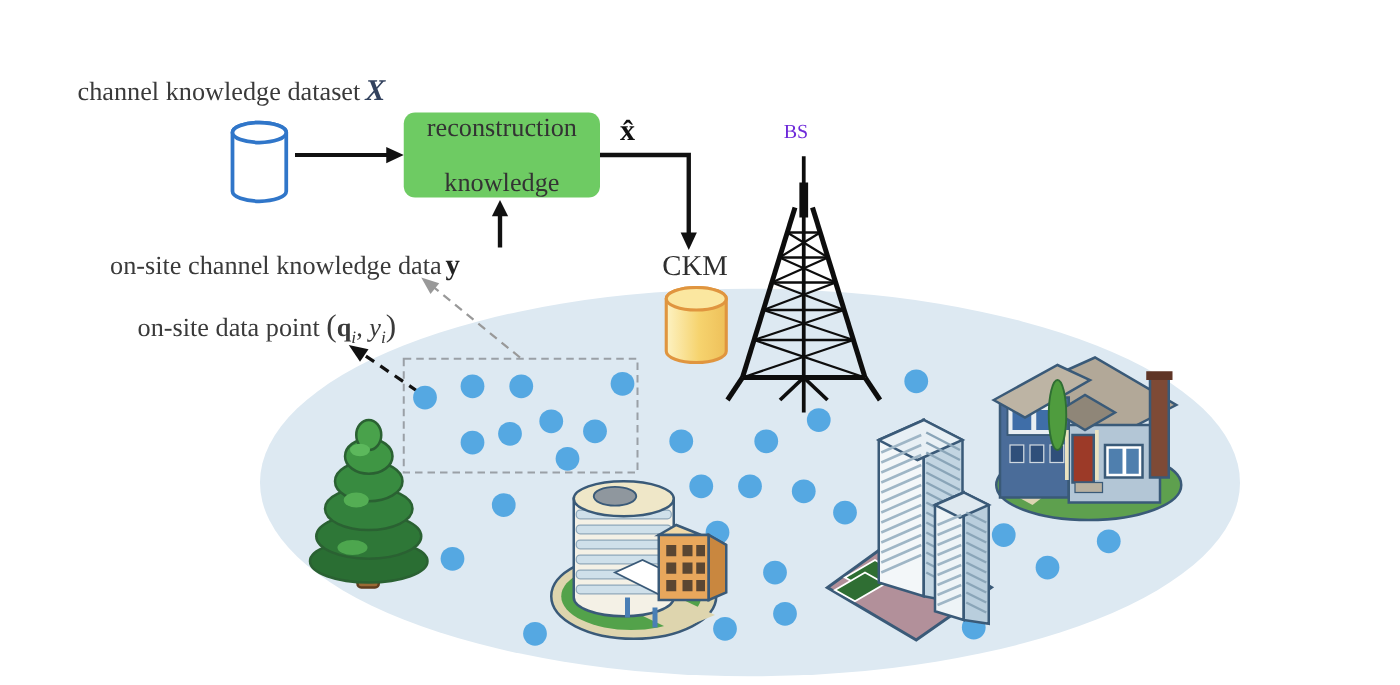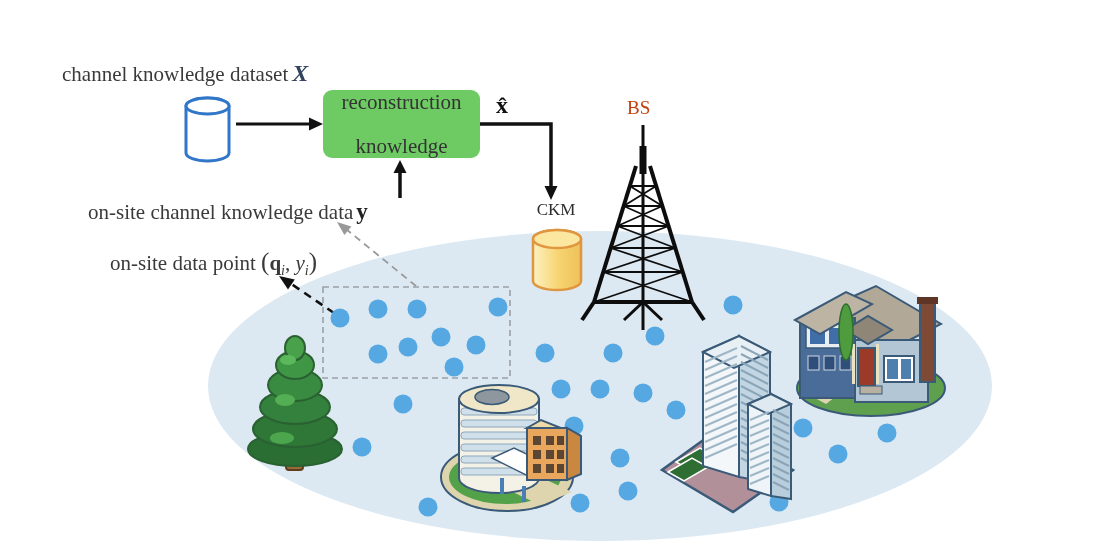--- a/index.html
+++ b/index.html
@@ -6,22 +6,22 @@
   #canvas{position:relative;width:1120px;height:548px;background:#fff;overflow:hidden;
           font-family:"Liberation Serif","DejaVu Serif",serif;color:#3a3a3a;padding-left:18px;}
   #scene{position:absolute;left:0;top:0;}
   .lbl{position:absolute;white-space:nowrap;font-size:21px;color:#3a3a3a;}
   .sym-cal{font-style:italic;font-weight:bold;font-size:24px;color:#33425e;padding-left:4px;}
   .sym-bold{font-weight:bold;font-size:23px;color:#222;padding-left:3px;}
   #algorithm-box{position:absolute;left:323px;top:90px;width:157px;height:68px;
       background:#6ecb63;border-radius:9px;display:flex;flex-direction:column;
       align-items:center;justify-content:space-between;line-height:1.15;font-size:21px;color:#333;}
   #xhat-label{position:absolute;left:496px;top:92px;font-weight:bold;font-size:24px;color:#111;}
-  #ckm-label{position:absolute;left:527px;top:200px;width:58px;text-align:center;font-size:17px;color:#2e2e2e;}
-  #bs-label{position:absolute;left:627px;top:97px;font-size:19px;color:#c2410c;}
+  #ckm-label{position:absolute;left:527px;top:200px;width:58px;text-align:center;font-size:23px;color:#2e2e2e;}
+  #bs-label{position:absolute;left:627px;top:97px;font-size:16px;color:#6d28d9;}
   .math .paren{font-size:25px;}
   .math b{font-weight:bold;}
   .math i, .math sub{font-style:italic;}
   .math sub{font-size:14px;}
 </style>
 </head>
 <body>
 
 <div id="canvas">
 

